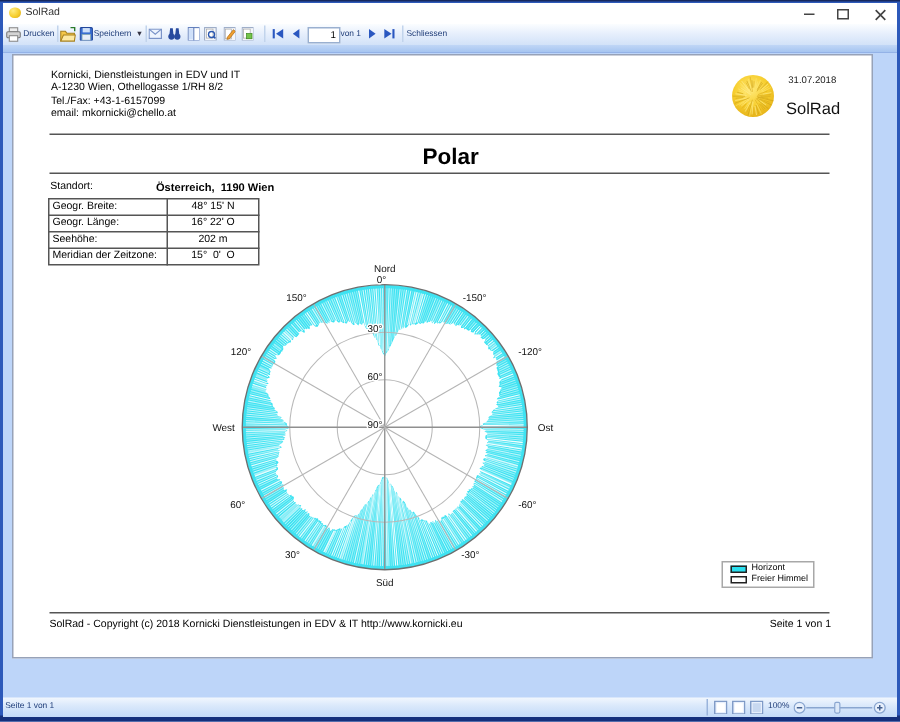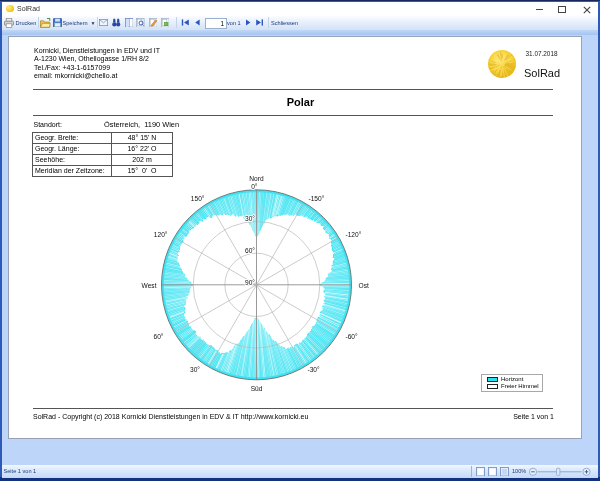--- a/index.html
+++ b/index.html
@@ -155,25 +155,25 @@
     <path d="M19.6 9.8 L24.0 6.1" stroke="#fff0a0" stroke-width="0.45" opacity="0.8" fill="none"></path>
     <path d="M19.5 10.9 L24.8 7.5" stroke="#ffe878" stroke-width="0.45" opacity="0.8" fill="none"></path>
     <path d="M20.0 11.4 L26.1 8.3" stroke="#ffe878" stroke-width="0.45" opacity="0.8" fill="none"></path>
     <path d="M17.3 13.1 L23.7 10.6" stroke="#d8a515" stroke-width="0.45" opacity="0.8" fill="none"></path>
     <path d="M20.6 12.9 L26.2 11.7" stroke="#fff0a0" stroke-width="0.45" opacity="0.8" fill="none"></path>
     <path d="M16.8 13.9 L26.1 12.9" stroke="#d8a515" stroke-width="0.45" opacity="0.8" fill="none"></path>
   </svg>
 <div class="abs" style="left:525.5px;top:50px;font-size:6.4px;color:#222;">31.07.2018</div>
 <div class="abs" style="left:524px;top:67px;font-size:11px;color:#111;">SolRad</div>
 <div class="abs" style="left:33px;top:89px;width:520px;height:1.2px;background:#555;"></div>
-<div class="abs" style="left:40px;top:96px;width:521px;text-align:center;font-size:11px;
+<div class="abs" style="left:40px;top:96px;width:521px;text-align:center;font-size:15px;
 font-weight:bold;color:#000;">Polar</div>
 <div class="abs" style="left:33px;top:115px;width:520px;height:1.2px;background:#555;"></div>
 <div class="abs" style="left:33.5px;top:120.5px;font-size:7px;color:#000;">Standort:</div>
-<div class="abs" style="left:104px;top:120.2px;font-size:7.4px;font-weight:normal;color:#000;">Österreich,&nbsp; 1190 Wien</div>
+<div class="abs" style="left:104px;top:120.2px;font-size:7.4px;font-weight:bold;color:#000;">Österreich,&nbsp; 1190 Wien</div>
 
 <div class="abs" style="left:32px;top:131.5px;width:141px;height:45.5px;border:1px solid #555;box-sizing:border-box;"></div>
 <div class="abs" style="left:111px;top:131.5px;width:1px;height:45.5px;background:#555;"></div>
 <div class="abs" style="left:35px;top:133.7px;font-size:7px;color:#000;">Geogr. Breite:</div>
 <div class="abs" style="left:111px;top:133.7px;width:62px;text-align:center;font-size:7px;color:#000;">48° 15' N</div>
 <div class="abs" style="left:32px;top:142.6px;width:141px;height:1px;background:#555;"></div>
 <div class="abs" style="left:35px;top:144.8px;font-size:7px;color:#000;">Geogr. Länge:</div>
 <div class="abs" style="left:111px;top:144.8px;width:62px;text-align:center;font-size:7px;color:#000;">16° 22' O</div>
 <div class="abs" style="left:32px;top:153.7px;width:141px;height:1px;background:#555;"></div>
 <div class="abs" style="left:35px;top:155.9px;font-size:7px;color:#000;">Seehöhe:</div>

